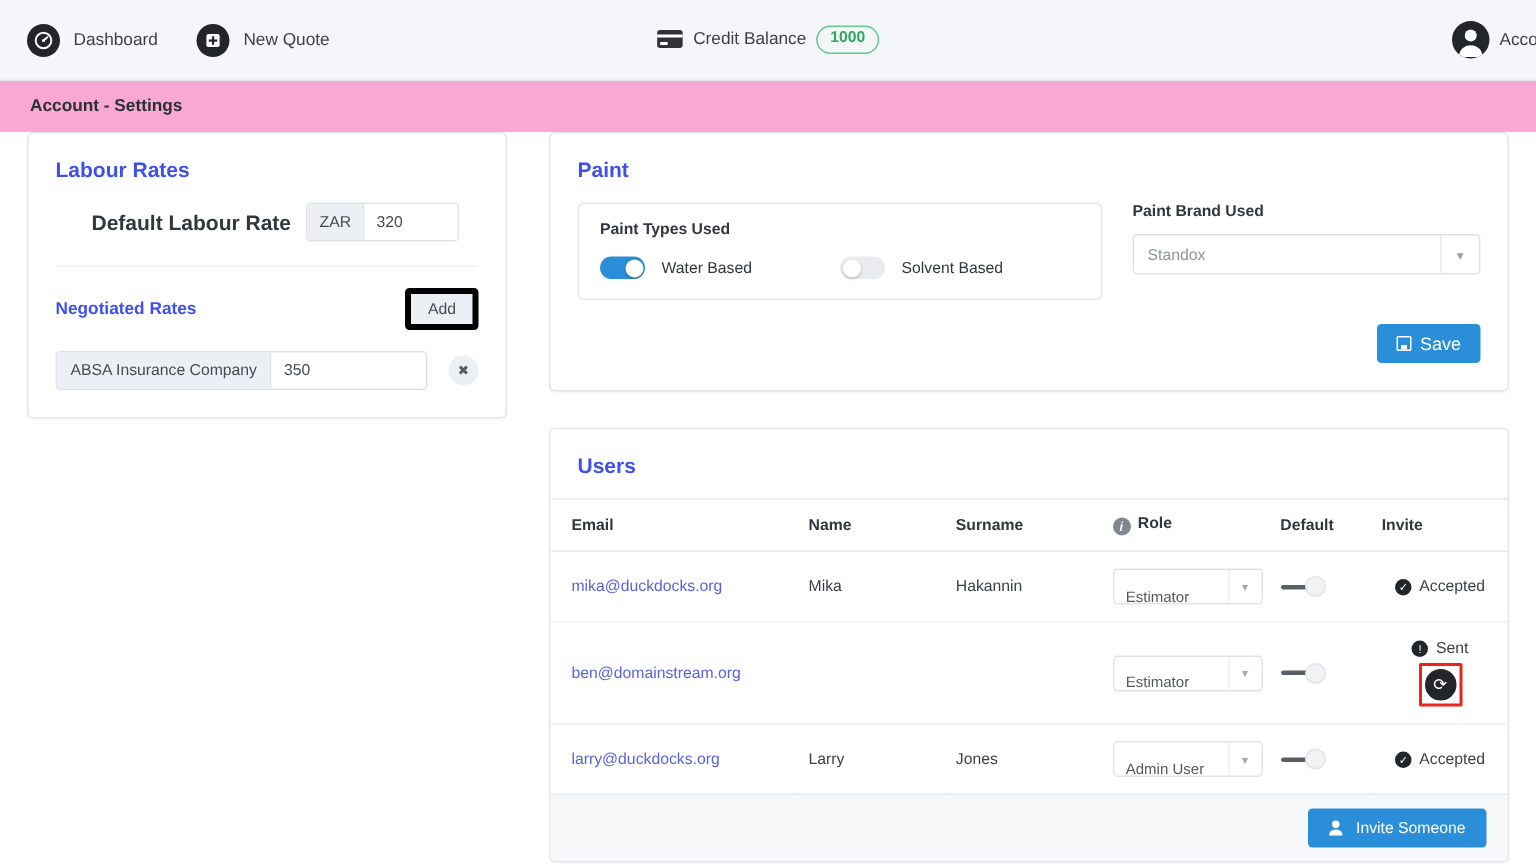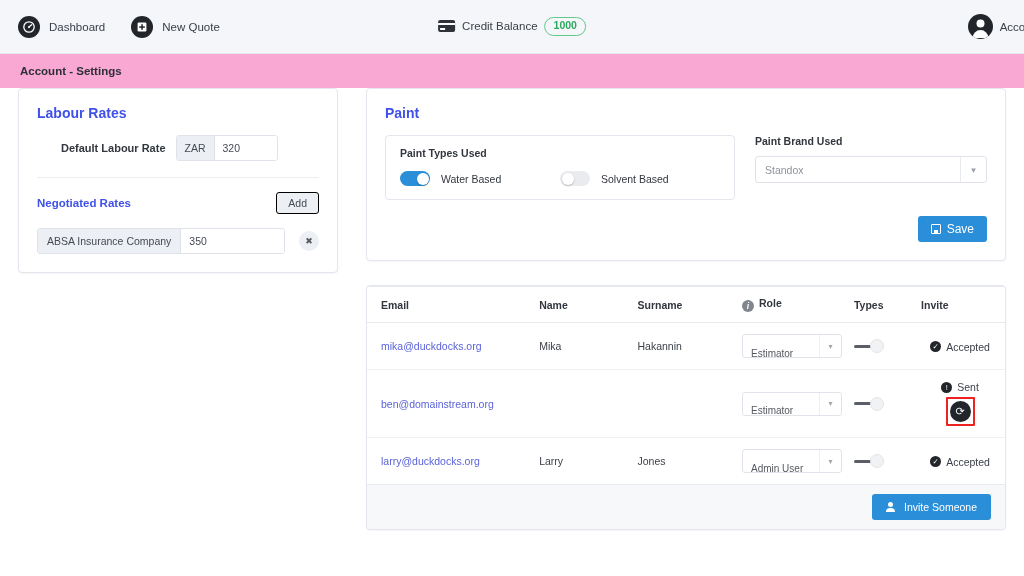--- a/index.html
+++ b/index.html
@@ -148,21 +148,21 @@
     color: #3f51e8;
   }
 
   
   .rate-row {
     display: flex;
     align-items: center;
     gap: 10px;
   }
   .field-label {
-    font-size: 11px;
+    font-size: 14px;
     font-weight: bold;
     color: #32363e;
     white-space: nowrap;
     padding-left: 24px;
   }
   .input-group {
     display: flex;
     align-items: stretch;
     height: 26px;
     border: 1px solid #dfe3e9;
@@ -194,21 +194,21 @@
     border-top: 1px solid #eceef2;
     margin: 16px 0 14px;
   }
   .row-between {
     display: flex;
     align-items: center;
     justify-content: space-between;
   }
   .btn-add {
     background: #eceff3;
-    border: 1px solid #000000;
+    border: 4px solid #000000;
     border-radius: 3px;
     font-size: 10.5px;
     color: #454a54;
     padding: 4px 11px;
     cursor: pointer;
     font-family: "Liberation Sans", sans-serif;
   }
   .negotiated-row {
     display: flex;
     align-items: center;
@@ -619,32 +619,35 @@
         <div class="save-wrap">
           <button class="btn-primary">
             <span class="save-icon"></span>
             <span>Save</span>
           </button>
         </div>
       </div>
     </div>
 
     <div class="card users-card">
+      <div class="users-inner">
+        <div class="card-heading">Users</div>
+      </div>
 
       <div class="users-table-wrap">
         <table class="table">
           <thead>
             <tr>
               <th class="col-email">Email</th>
               <th class="col-name">Name</th>
               <th class="col-surname">Surname</th>
               <th class="col-role">
                 <span class="info-icon">i</span><span>Role</span>
               </th>
-              <th class="col-active">Types</th>
+              <th class="col-active">Default</th>
               <th class="col-invite">Invite</th>
             </tr>
           </thead>
           <tbody>
 
             <tr>
               <td class="col-email">
                 <a class="email-link" href="#">mika@duckdocks.org</a>
               </td>
               <td class="col-name">Mika</td>

